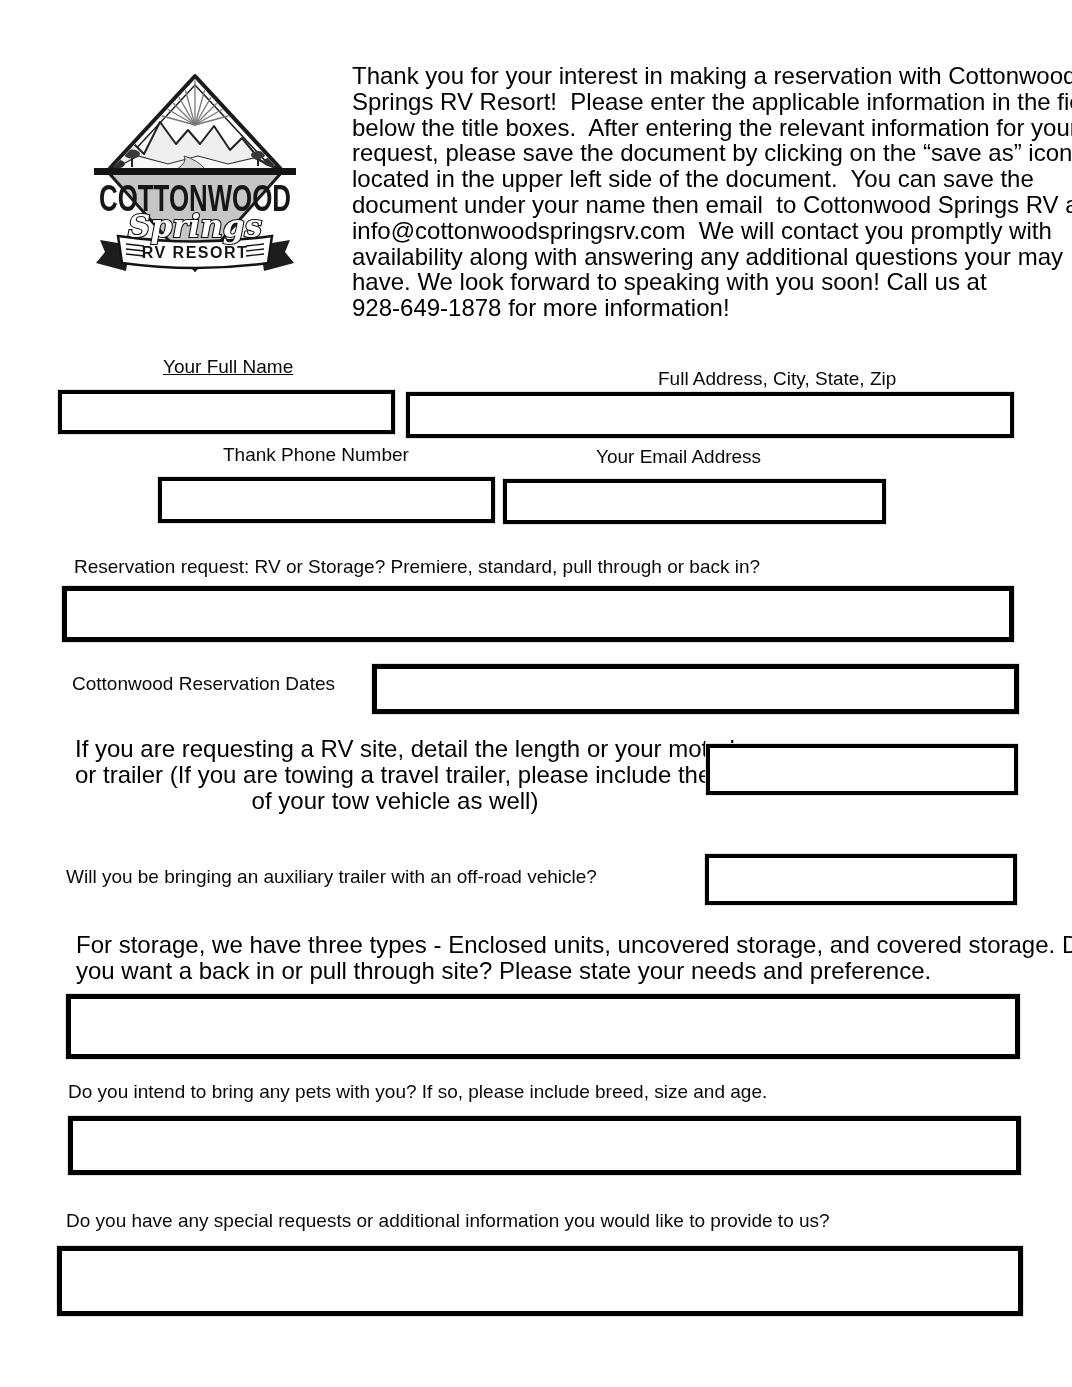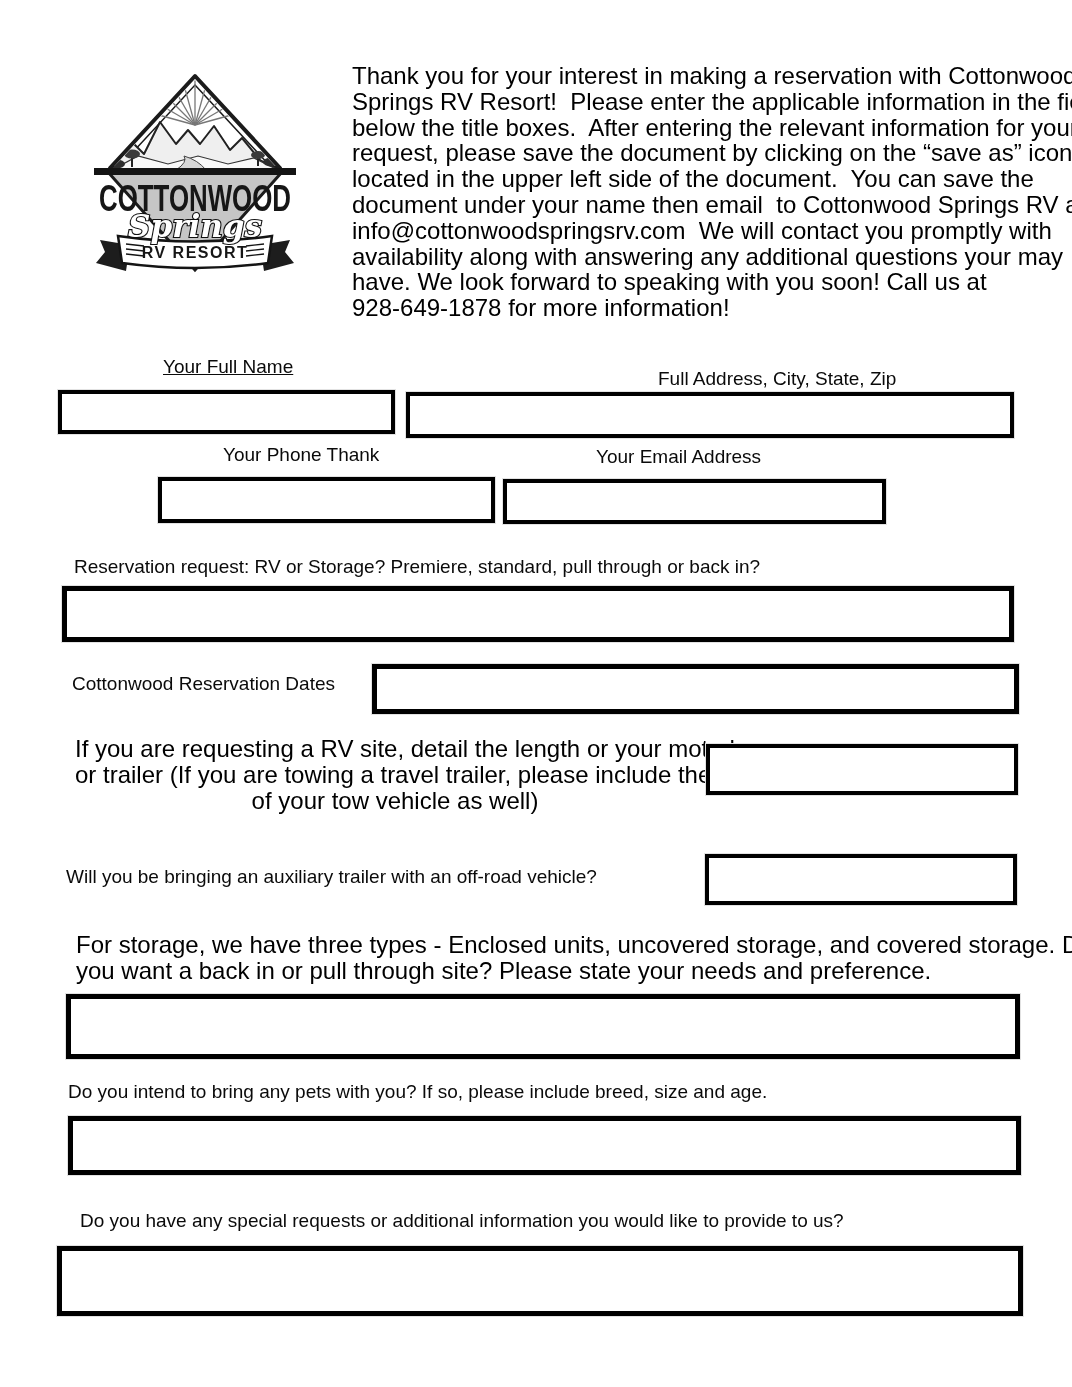--- a/index.html
+++ b/index.html
@@ -89,21 +89,21 @@
 info@cottonwoodspringsrv.com  We will contact you promptly with
 availability along with answering any additional questions your may
 have. We look forward to speaking with you soon! Call us at
 928-649-1878 for more information!</div>
 
 <div class="abs label" style="left:163px;top:356px;text-decoration:underline;">Your Full Name</div>
 <div class="abs label" style="left:658px;top:368px;text-align:right;">Full Address, City, State, Zip</div>
 <textarea class="fieldbox" style="left: 58px; top: 390px; width: 337px; height: 44px;" aria-label="Your Full Name"></textarea>
 <textarea class="fieldbox" style="left: 406px; top: 392px; width: 608px; height: 46px;" aria-label="Full Address, City, State, Zip"></textarea>
 
-<div class="abs label" style="left:223px;top:444px;">Your Phone Thank</div>
+<div class="abs label" style="left:223px;top:444px;">Thank Phone Number</div>
 <div class="abs label" style="left:596px;top:446px;">Your Email Address</div>
 <textarea class="fieldbox" style="left: 158px; top: 477px; width: 337px; height: 46px;" aria-label="Your Phone Number"></textarea>
 <textarea class="fieldbox" style="left: 503px; top: 479px; width: 383px; height: 45px;" aria-label="Your Email Address"></textarea>
 
 <div class="abs label" style="left:74px;top:556px;">Reservation request: RV or Storage? Premiere, standard, pull through or back in?</div>
 <textarea class="fieldbox" style="left: 62px; top: 586px; width: 952px; height: 56px; border-width: 5px;" aria-label="Reservation request: RV or Storage? Premiere, standard, pull through or back in?"></textarea>
 
 <div class="abs label" style="left:72px;top:673px;">Cottonwood Reservation Dates</div>
 <textarea class="fieldbox" style="left: 372px; top: 664px; width: 647px; height: 50px; border-width: 5px;" aria-label="Requested Reservation Dates"></textarea>
 
@@ -115,14 +115,14 @@
 <div class="abs label" style="left:66px;top:866px;">Will you be bringing an auxiliary trailer with an off-road vehicle?</div>
 <textarea class="fieldbox" style="left: 705px; top: 854px; width: 312px; height: 51px;" aria-label="Will you be bringing an auxiliary trailer with an off-road vehicle?"></textarea>
 
 <div class="abs para" style="left:76px;top:932px;width:930px;line-height:25.8px;">For storage, we have three types - Enclosed units, uncovered storage, and covered storage. Do
 you want a back in or pull through site? Please state your needs and preference.</div>
 <textarea class="fieldbox" style="left: 66px; top: 994px; width: 954px; height: 65px; border-width: 5px;" aria-label="For storage, we have three types - Enclosed units, uncovered storage, and covered storage. Do"></textarea>
 
 <div class="abs label" style="left:68px;top:1081px;">Do you intend to bring any pets with you? If so, please include breed, size and age.</div>
 <textarea class="fieldbox" style="left: 68px; top: 1116px; width: 953px; height: 59px; border-width: 5px;" aria-label="Do you intend to bring any pets with you? If so, please include breed, size and age."></textarea>
 
-<div class="abs label" style="left:80px;top:1210px;">Do you have any special requests or additional information you would like to provide to us?</div>
+<div class="abs label" style="left:66px;top:1210px;">Do you have any special requests or additional information you would like to provide to us?</div>
 <textarea class="fieldbox" style="left: 57px; top: 1246px; width: 966px; height: 70px; border-width: 5px;" aria-label="Do you have any special requests or additional information you would like to provide to us?"></textarea>
 
 </body></html>

